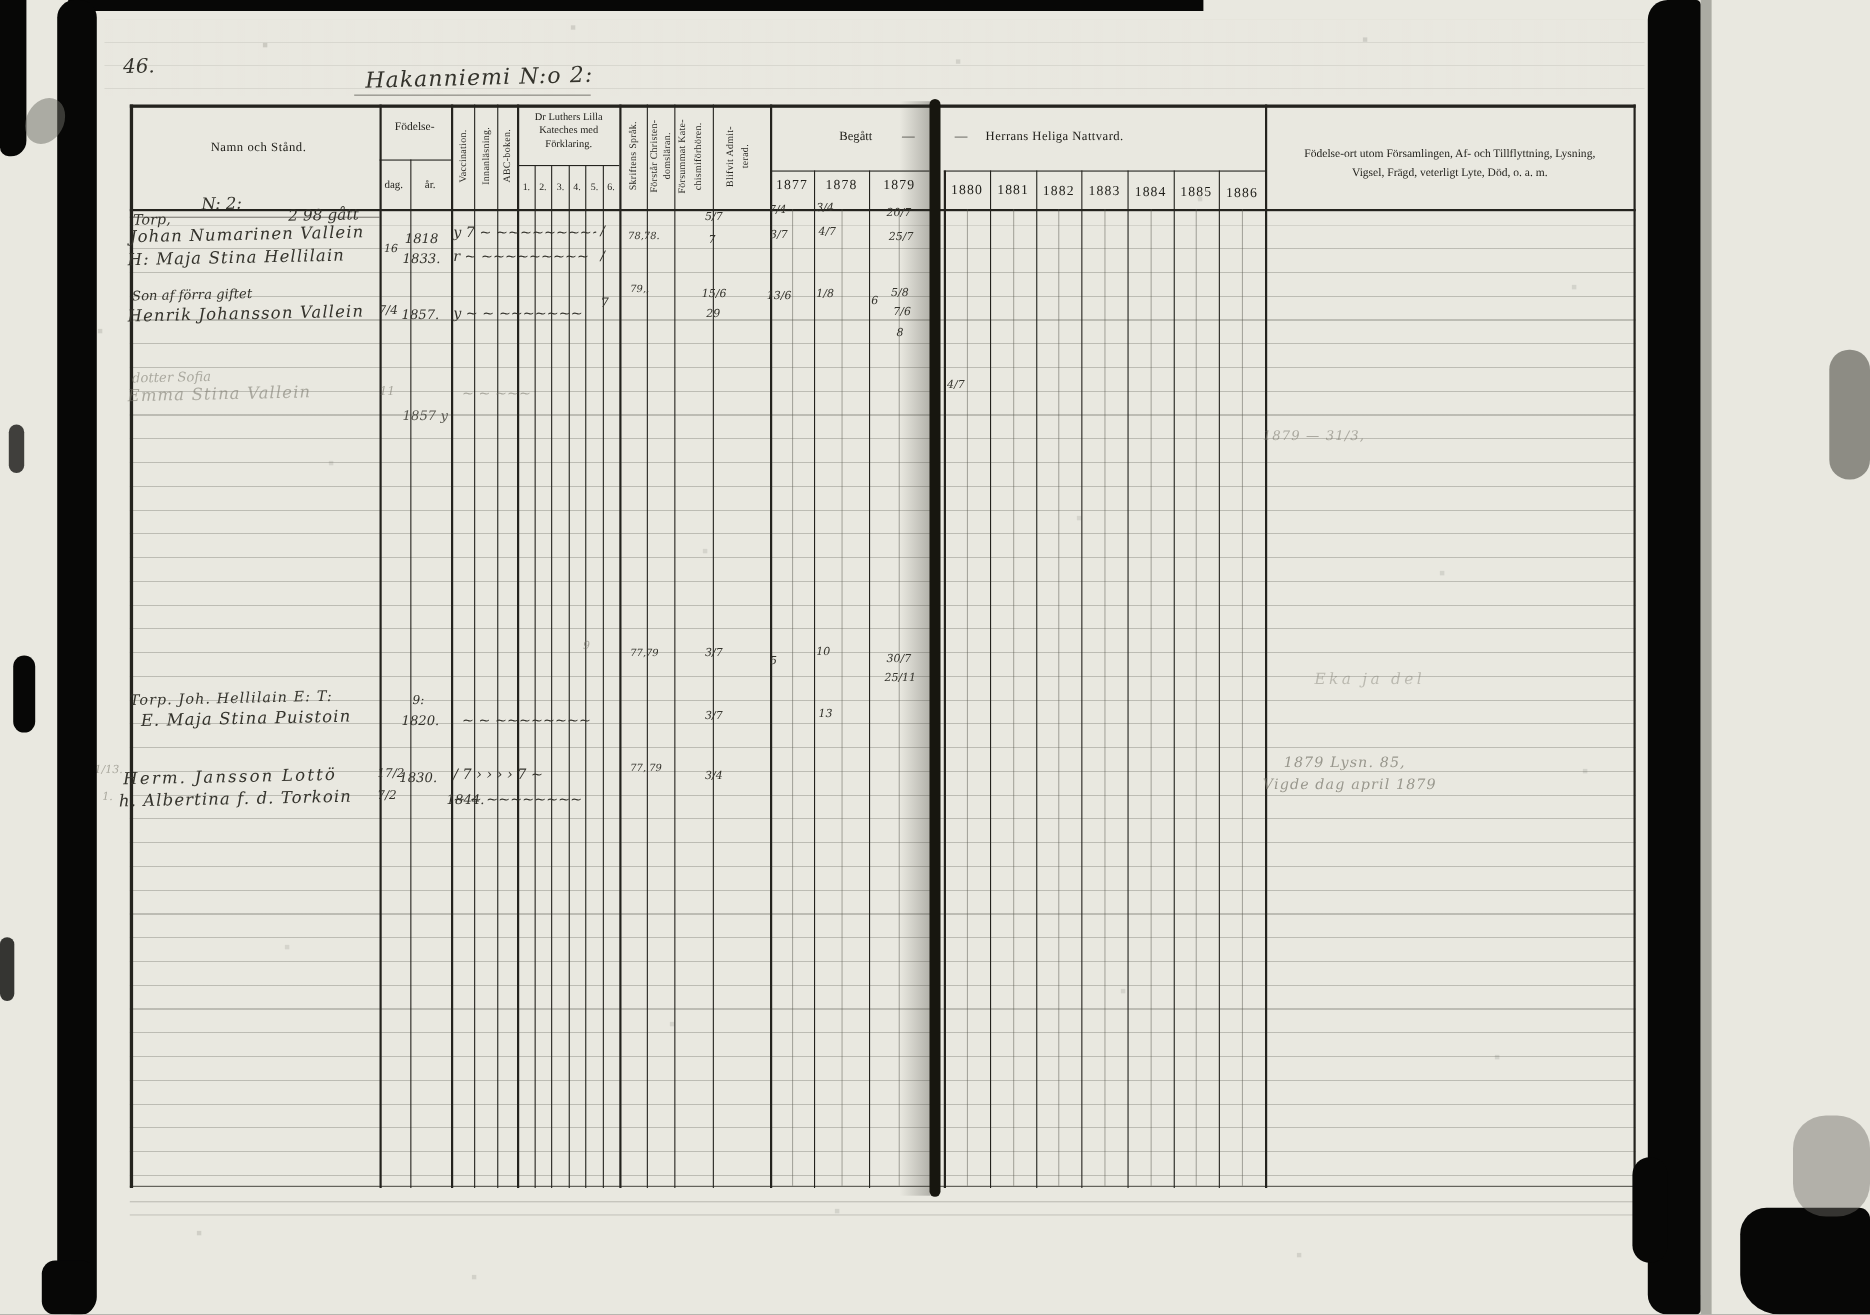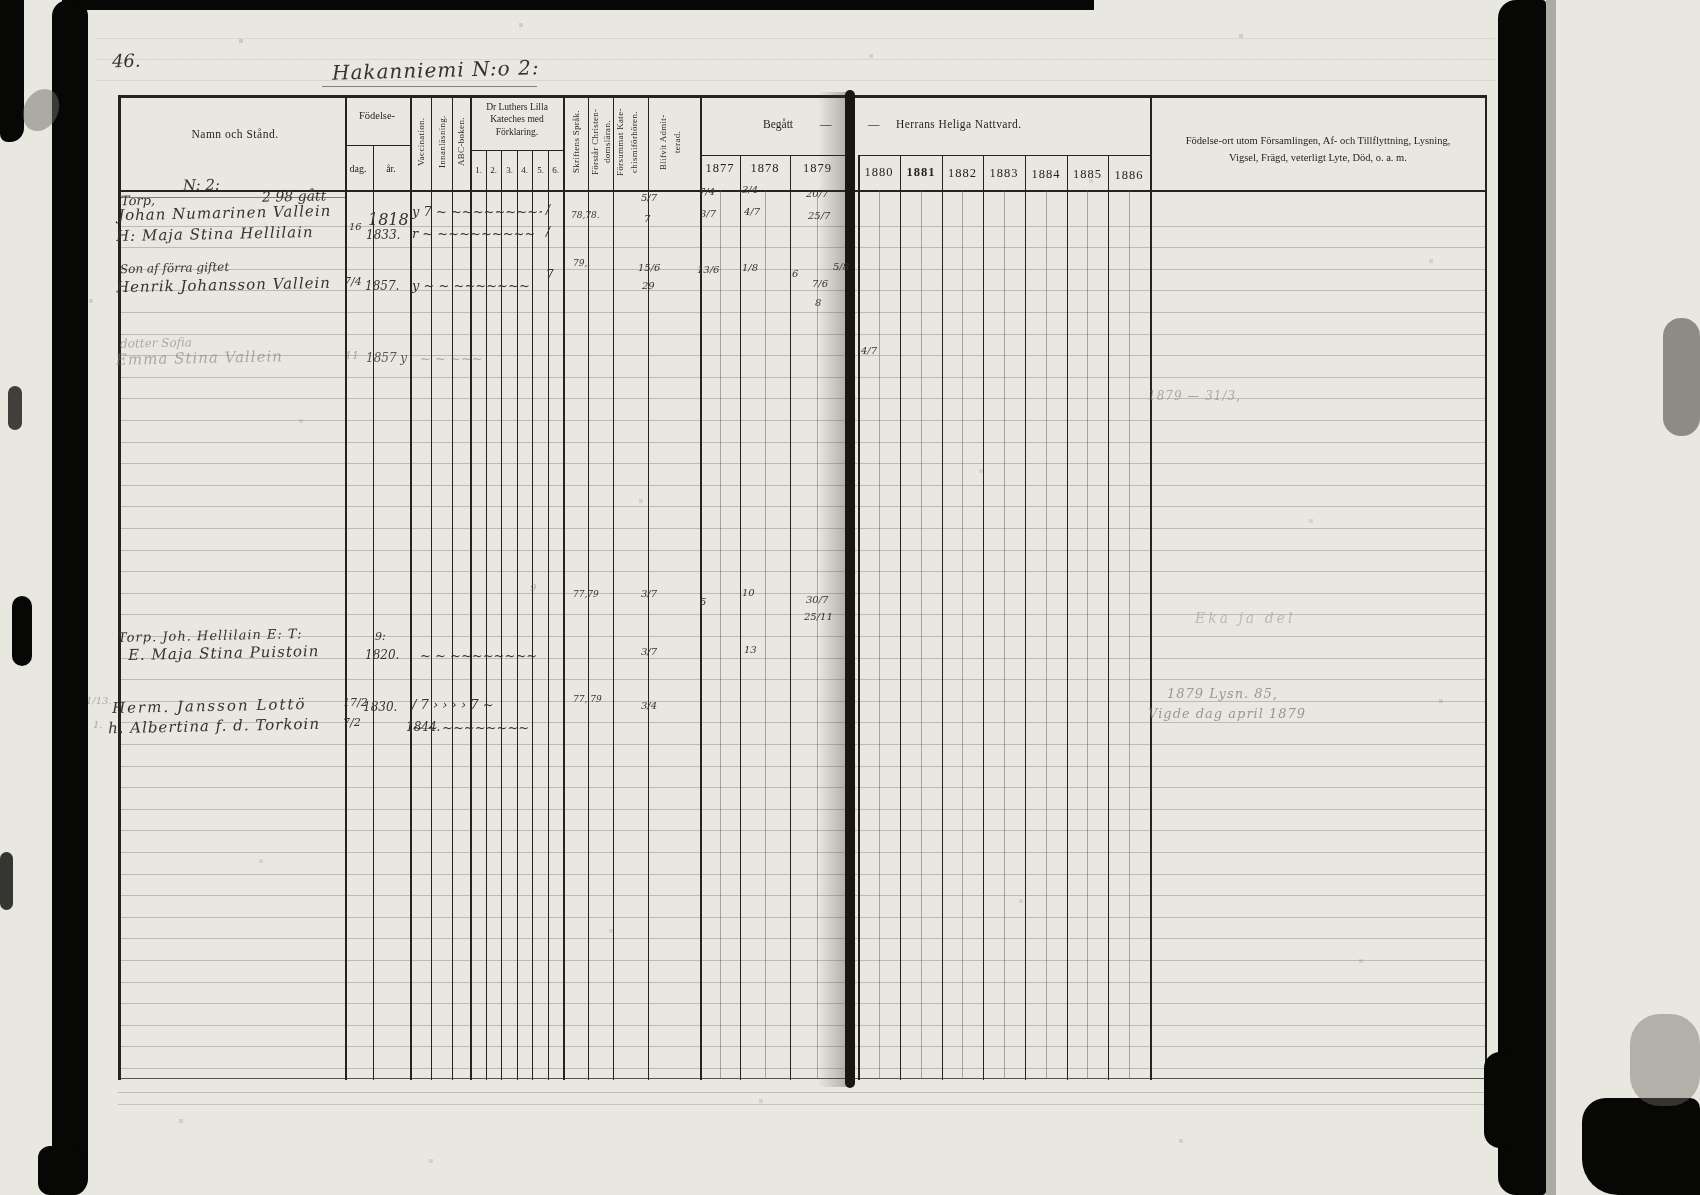--- a/index.html
+++ b/index.html
@@ -140,36 +140,36 @@
 
   <span class="frag p" style="left:763px;top:118px;font-size:11.5px;">Begått</span>
   <span class="frag p" style="left:820px;top:118px;font-size:11.5px;">—</span>
   <span class="frag p" style="left:868px;top:118px;font-size:11.5px;">—</span>
   <span class="frag p" style="left:896px;top:118px;font-size:11.5px;letter-spacing:.4px;">Herrans Heliga Nattvard.</span>
 
   <span class="frag p ctr" style="left:700px;top:161px;width:40px;font-size:12.5px;letter-spacing:1px;">1877</span>
   <span class="frag p ctr" style="left:740px;top:161px;width:50px;font-size:12.5px;letter-spacing:1px;">1878</span>
   <span class="frag p ctr" style="left:790px;top:161px;width:55px;font-size:12.5px;letter-spacing:1px;">1879</span>
   <span class="frag p ctr" style="left:858px;top:165px;width:42px;font-size:12.5px;letter-spacing:1px;">1880</span>
-  <span class="frag p ctr" style="left:900px;top:165px;width:42px;font-size:12.5px;letter-spacing:1px;font-weight:bold;">1881</span>
+  <span class="frag p ctr" style="left:900px;top:165px;width:42px;font-size:12.5px;letter-spacing:1px;">1881</span>
   <span class="frag p ctr" style="left:942px;top:166px;width:41px;font-size:12.5px;letter-spacing:1px;">1882</span>
   <span class="frag p ctr" style="left:983px;top:166px;width:42px;font-size:12.5px;letter-spacing:1px;">1883</span>
   <span class="frag p ctr" style="left:1025px;top:167px;width:42px;font-size:12.5px;letter-spacing:1px;">1884</span>
   <span class="frag p ctr" style="left:1067px;top:167px;width:41px;font-size:12.5px;letter-spacing:1px;">1885</span>
   <span class="frag p ctr" style="left:1108px;top:168px;width:42px;font-size:12.5px;letter-spacing:1px;">1886</span>
 
   <span class="frag p ctr" style="left:1162px;top:133px;width:312px;font-size:10.5px;white-space:normal;line-height:1.6;">Födelse-ort utom Församlingen, Af- och Tillflyttning, Lysning,</span>
   <span class="frag p ctr" style="left:1162px;top:152px;width:312px;font-size:10.5px;white-space:normal;">Vigsel, Frägd, veterligt Lyte, Död, o. a. m.</span>
 
   <span class="frag hw sk" style="left:183px;top:176px;font-size:15px;">N: 2:</span>
   <span class="frag hw sk" style="left:121px;top:193px;font-size:13px;">Torp,</span>
   <span class="frag hw sk" style="left:262px;top:188px;font-size:14px;">2 98 gått</span>
 
   <span class="frag hw sk" style="left:118px;top:204px;font-size:15px;letter-spacing:1px;">Johan Numarinen Vallein</span>
-  <span class="frag hw" style="left:368px;top:210px;font-size:16px;">1818</span>
+  <span class="frag hw" style="left:368px;top:210px;font-size:12px;">1818</span>
   <span class="frag hw" style="left:412px;top:204px;width:130px;overflow:hidden;font-size:13px;">y 7 ~ ~~~~~~~~~</span>
   <span class="frag hw" style="left:546px;top:203px;font-size:12px;">/</span>
   <span class="frag hw" style="left:571px;top:210px;font-size:9px;">78,78.</span>
   <span class="frag hw" style="left:641px;top:192px;font-size:10px;">5/7</span>
   <span class="frag hw" style="left:699px;top:186px;font-size:10px;">7/4</span>
   <span class="frag hw" style="left:742px;top:184px;font-size:10px;">3/4</span>
   <span class="frag hw" style="left:806px;top:188px;font-size:10px;">20/7</span>
 
   <span class="frag hw sk" style="left:116px;top:225px;font-size:15px;letter-spacing:1px;">H: Maja Stina Hellilain</span>
   <span class="frag hw" style="left:349px;top:221px;font-size:10px;">16</span>
@@ -186,28 +186,28 @@
   <span class="frag hw" style="left:344px;top:275px;font-size:11px;">7/4</span>
   <span class="frag hw" style="left:365px;top:279px;font-size:12px;">1857.</span>
   <span class="frag hw" style="left:412px;top:278px;width:152px;overflow:hidden;font-size:13px;">y ~ ~ ~~~~~~~</span>
   <span class="frag hw" style="left:546px;top:268px;font-size:12px;">7</span>
   <span class="frag hw" style="left:573px;top:258px;font-size:9px;">79,,</span>
   <span class="frag hw" style="left:638px;top:262px;font-size:10px;">15/6</span>
   <span class="frag hw" style="left:642px;top:280px;font-size:10px;">29</span>
   <span class="frag hw" style="left:697px;top:264px;font-size:10px;">13/6</span>
   <span class="frag hw" style="left:742px;top:262px;font-size:10px;">1/8</span>
   <span class="frag hw" style="left:792px;top:268px;font-size:10px;">6</span>
-  <span class="frag hw" style="left:833px;top:261px;font-size:10px;">5/8</span>
+  <span class="frag hw" style="left:810px;top:261px;font-size:10px;">5/8</span>
   <span class="frag hw" style="left:812px;top:278px;font-size:10px;">7/6</span>
   <span class="frag hw" style="left:815px;top:297px;font-size:10px;">8</span>
 
   <span class="frag hw2 sk" style="left:120px;top:336px;font-size:12px;">dotter Sofia</span>
   <span class="frag hw2 sk" style="left:116px;top:349px;font-size:15px;letter-spacing:1px;">Emma Stina Vallein</span>
   <span class="frag hw2" style="left:345px;top:349px;font-size:11px;">11</span>
-  <span class="frag hw" style="left:366px;top:351px;font-size:12px;opacity:.8;">1857 y</span>
+  <span class="frag hw" style="left:366px;top:371px;font-size:12px;opacity:.8;">1857 y</span>
   <span class="frag hw2" style="left:420px;top:351px;width:140px;overflow:hidden;font-size:13px;">~ ~  ~~~</span>
   <span class="frag hw" style="left:861px;top:345px;font-size:10px;">4/7</span>
   <span class="frag hw2" style="left:1148px;top:345px;font-size:12px;letter-spacing:1px;margin-top:44px;">1879 — 31/3,</span>
 
   <span class="frag hw2" style="left:530px;top:582px;font-size:10px;">9</span>
   <span class="frag hw" style="left:573px;top:589px;font-size:9px;">77,79</span>
   <span class="frag hw" style="left:641px;top:588px;font-size:10px;">3/7</span>
   <span class="frag hw" style="left:700px;top:596px;font-size:10px;">5</span>
   <span class="frag hw" style="left:742px;top:587px;font-size:10px;">10</span>
   <span class="frag hw" style="left:806px;top:594px;font-size:10px;">30/7</span>

